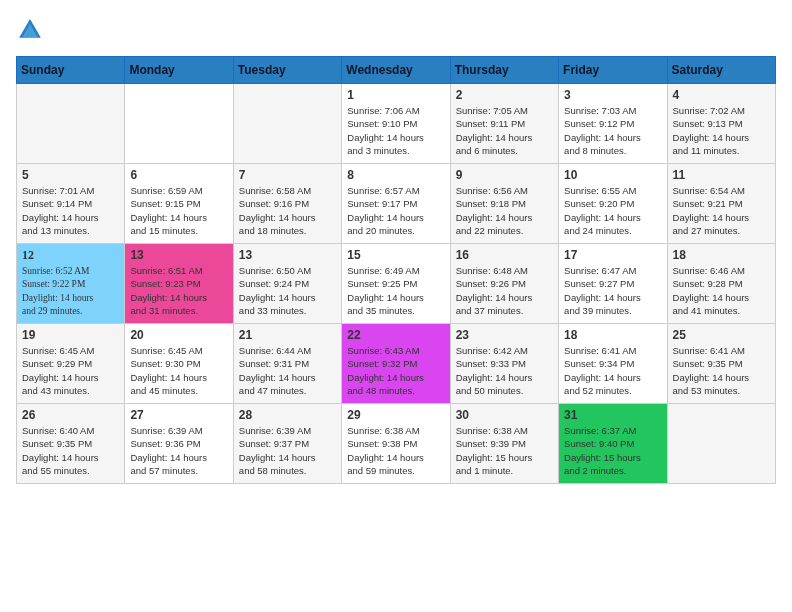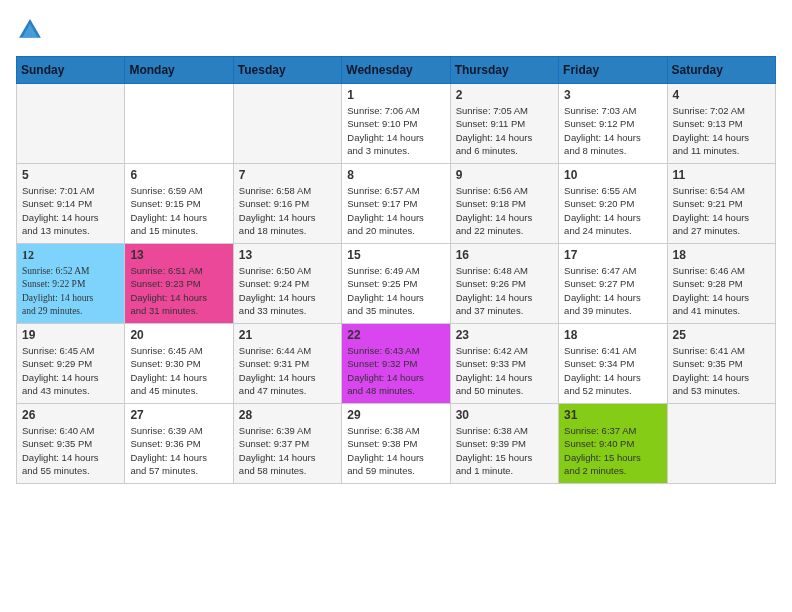--- a/index.html
+++ b/index.html
@@ -255,20 +255,20 @@
           <div class="day-info">Sunrise: 6:39 AM<br>Sunset: 9:37 PM<br>Daylight: 14 hours<br>and 58 minutes.</div>
         </td>
         <td style="background: rgb(255, 255, 255); margin-left: 12px;">
           <div class="day-number">29</div>
           <div class="day-info">Sunrise: 6:38 AM<br>Sunset: 9:38 PM<br>Daylight: 14 hours<br>and 59 minutes.</div>
         </td>
         <td style="background: rgb(245, 245, 245); margin-top: 8px;">
           <div class="day-number">30</div>
           <div class="day-info">Sunrise: 6:38 AM<br>Sunset: 9:39 PM<br>Daylight: 15 hours<br>and 1 minute.</div>
         </td>
-        <td style="background: #84cc16;">
+        <td style="background: #22c55e;">
           <div class="day-number">31</div>
           <div class="day-info">Sunrise: 6:37 AM<br>Sunset: 9:40 PM<br>Daylight: 15 hours<br>and 2 minutes.</div>
         </td>
         <td style="background: rgb(245, 245, 245);"></td>
       </tr>
     </tbody>
 </table>
 
 </body></html>

